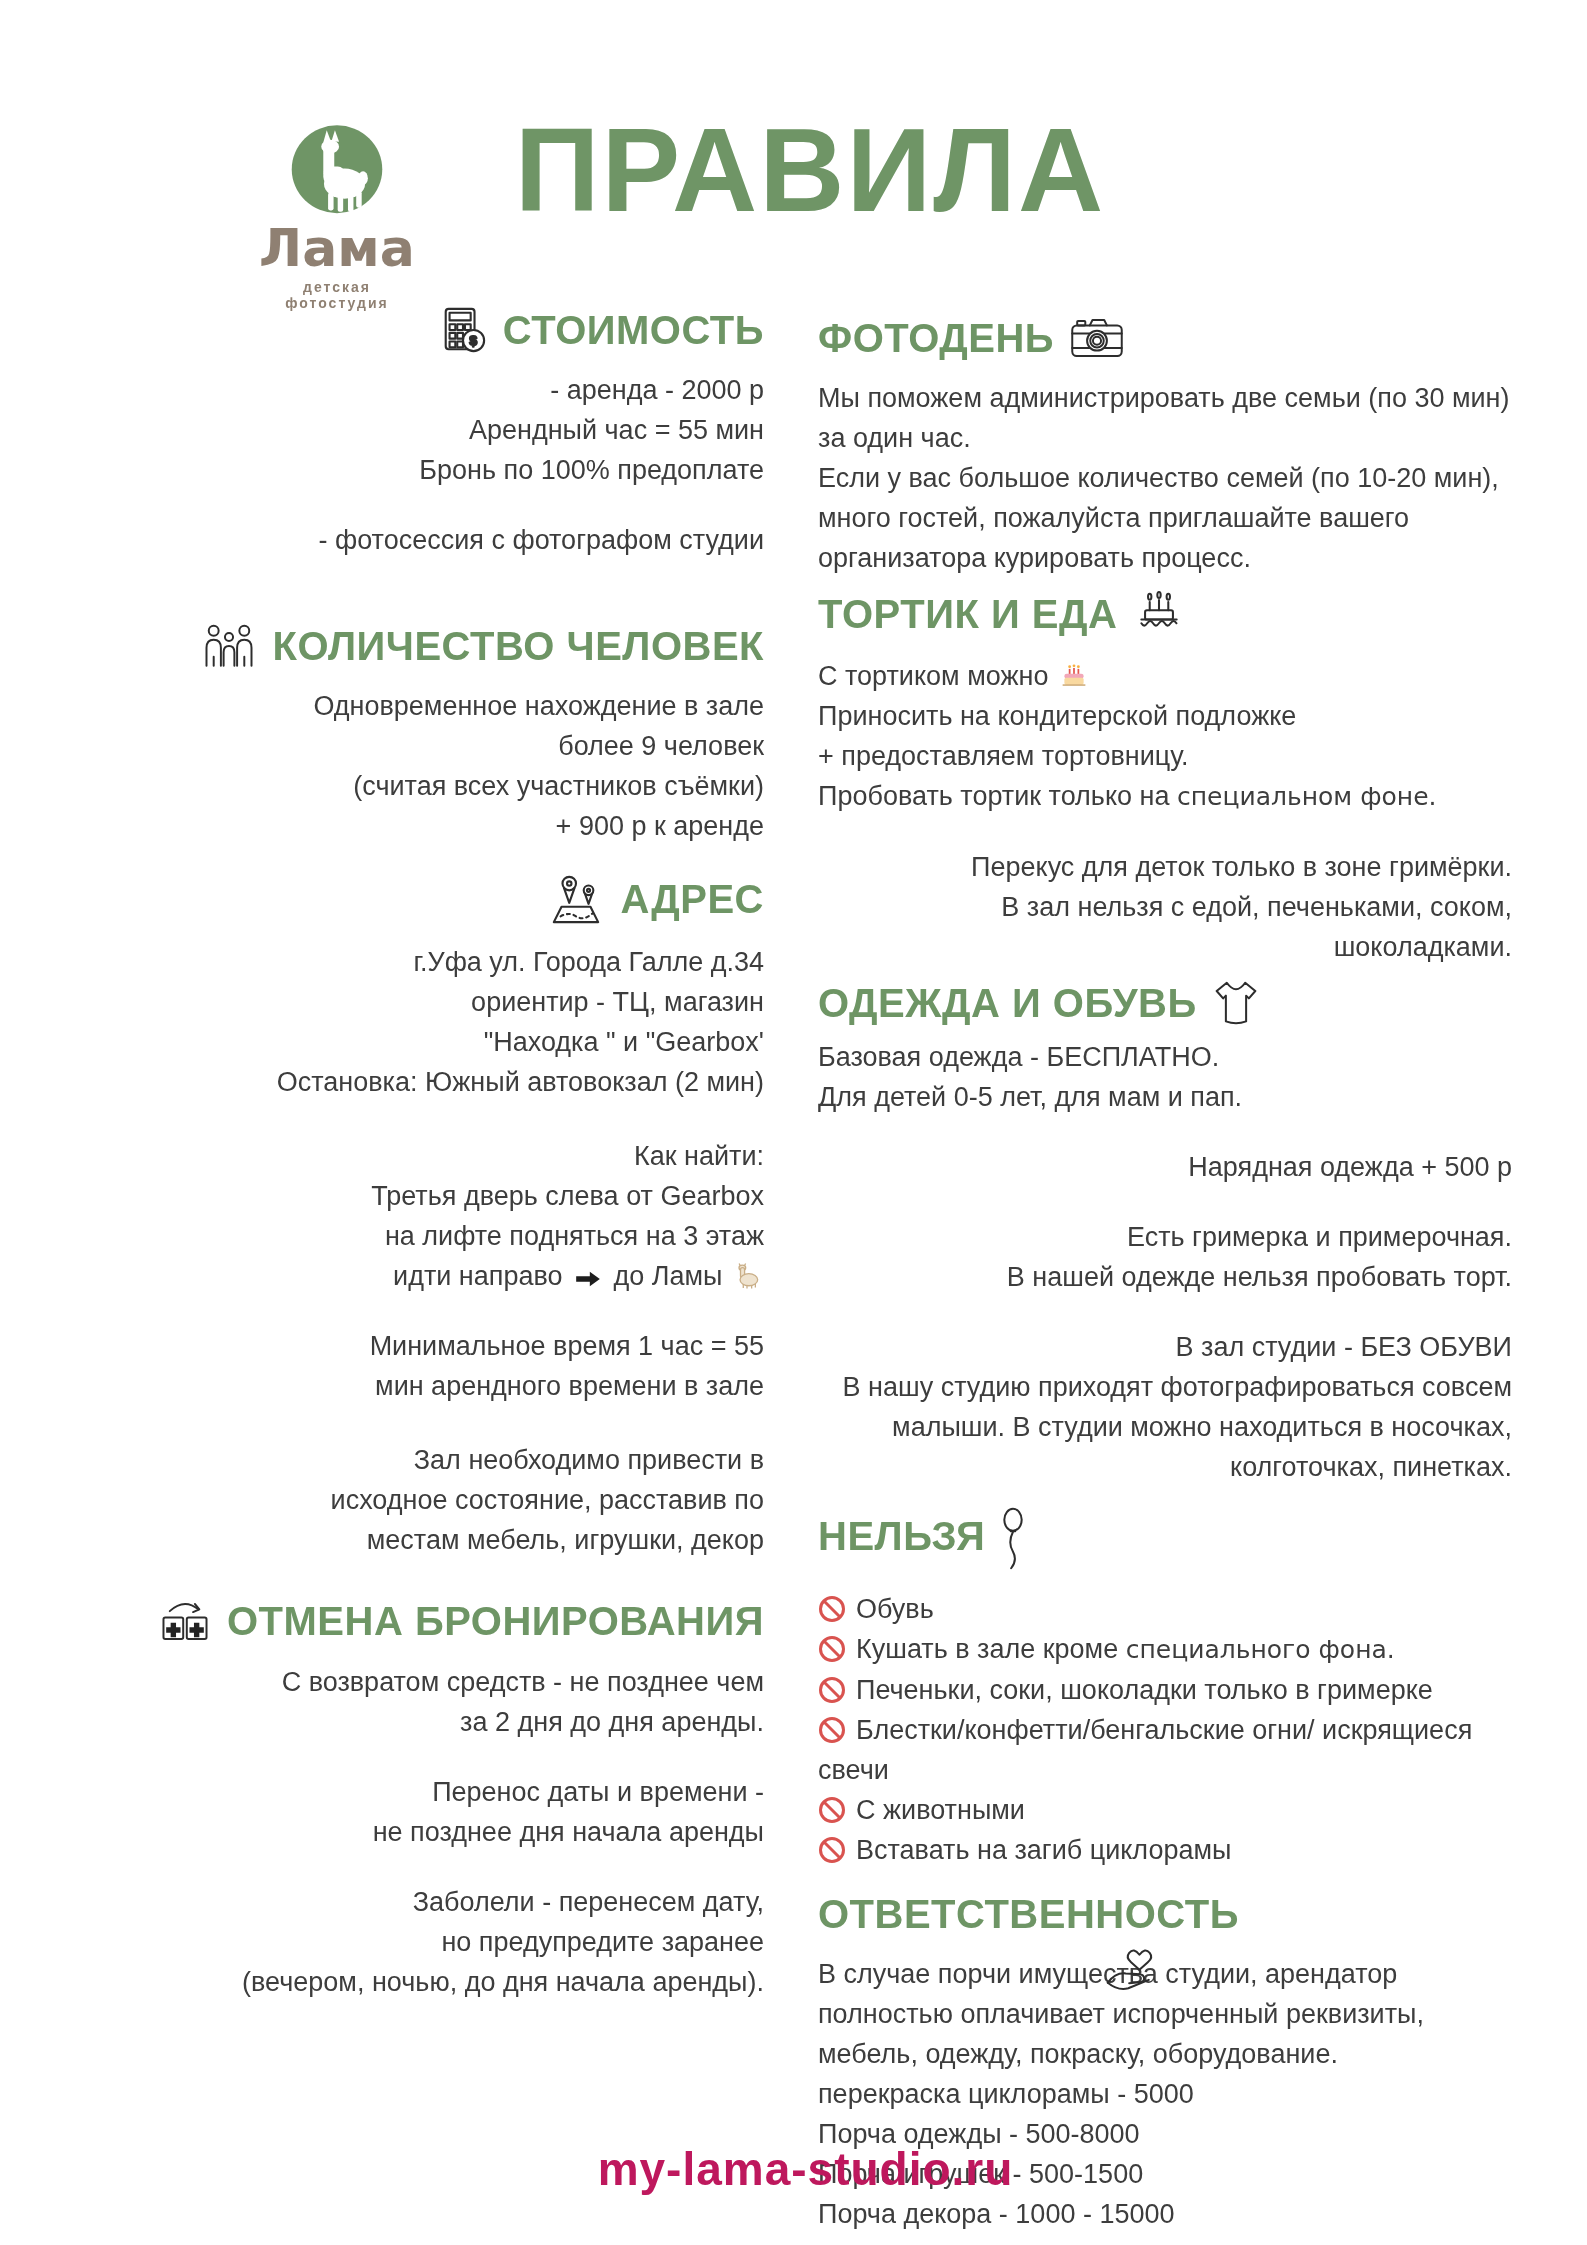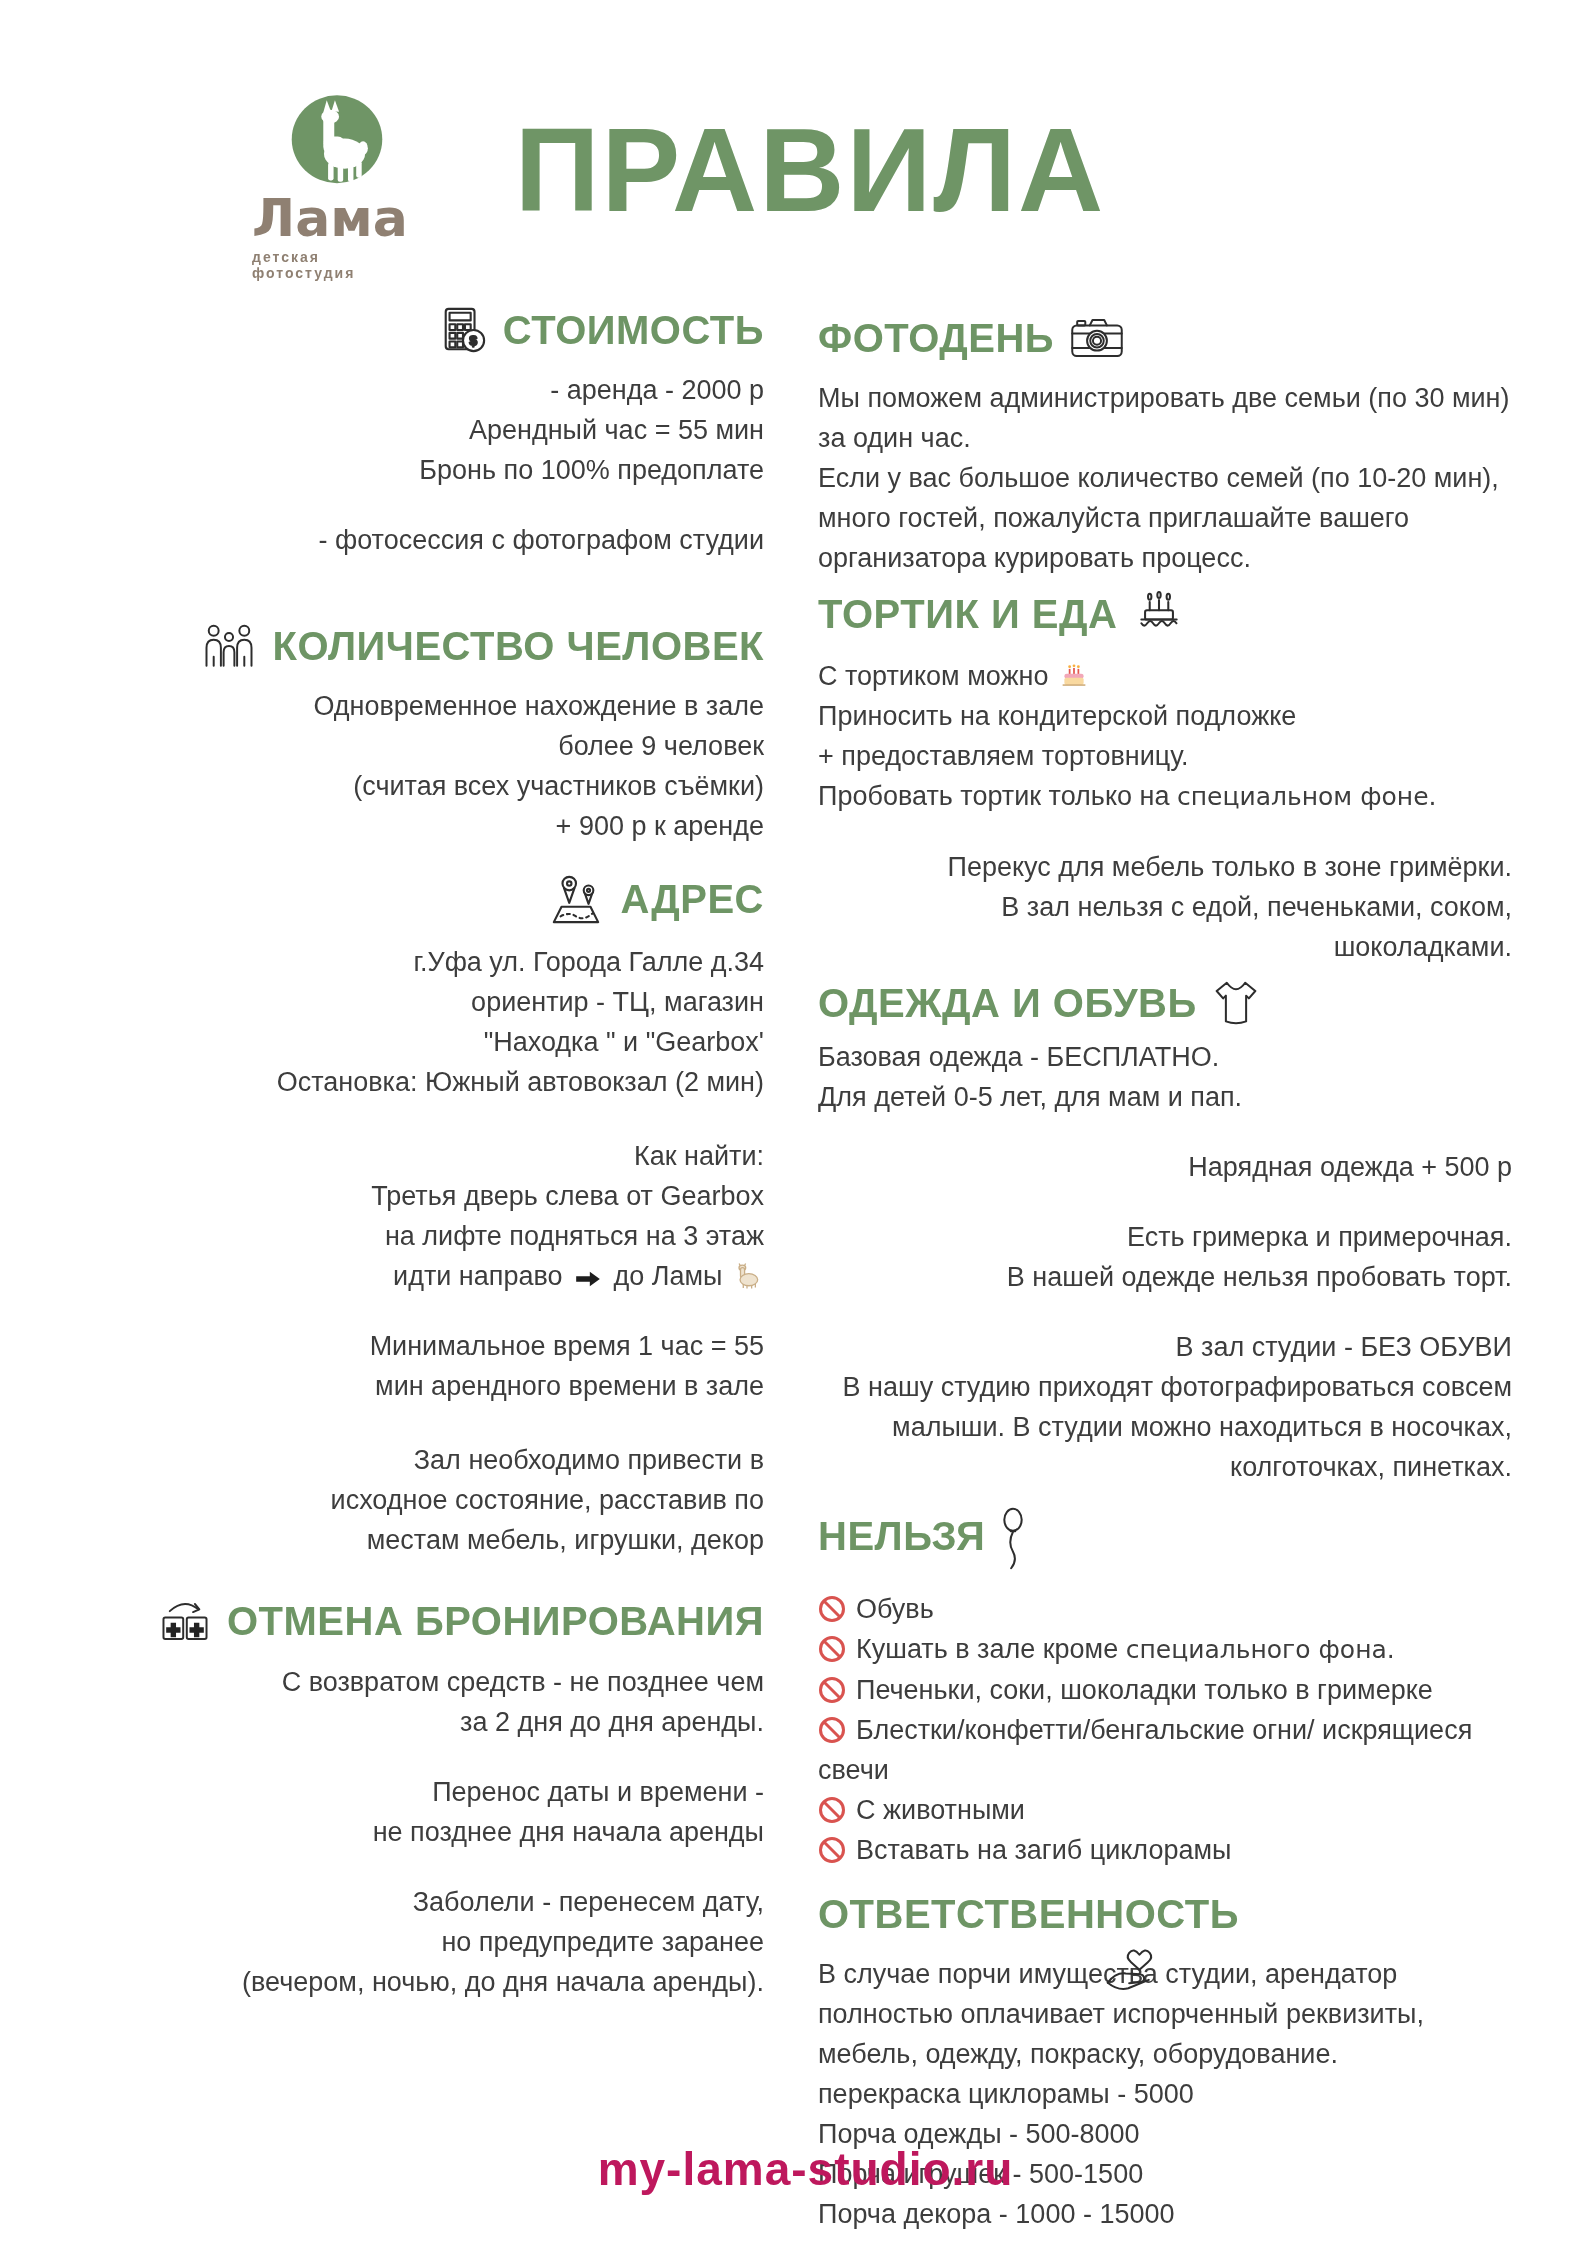--- a/index.html
+++ b/index.html
@@ -1,20 +1,20 @@
 <!DOCTYPE html>
 <html lang="ru"><head>
 <meta charset="utf-8">
 <style>
   html,body{margin:0;padding:0;background:#fff;}
   .page{position:relative;width:1587px;height:2245px;background:#ffffff;overflow:hidden;
         font-family:"Liberation Sans",sans-serif;color:#3d3d3d;}
 
   
-  .logo{position:absolute;left:252px;top:94px;width:170px;}
+  .logo{position:absolute;left:252px;top:124px;width:170px;text-align:center;}
   .logo .badge{display:block;margin:0 auto;}
   .logo .wordmark{font-family:"DejaVu Sans",sans-serif;font-weight:bold;font-size:52px;
                   color:#8f8072;line-height:1.0;margin-top:2px;}
   .logo .tagline{font-size:14px;font-weight:bold;letter-spacing:2px;color:#8f8072;margin-top:5px;}
   .main-title{position:absolute;left:470px;top:106px;width:680px;text-align:center;
               font-size:118px;font-weight:800;color:#6f9566;letter-spacing:2px;line-height:1.1;}
 
   
   .col{position:absolute;top:300px;font-size:27px;line-height:40px;}
   .col-left{left:128px;width:636px;text-align:right;}
@@ -258,21 +258,21 @@
               <circle cx="21" cy="6.5" r="1.6" fill="#f9b040"></circle>
               <rect x="5" y="14.5" width="22" height="5.5" rx="2.7" fill="#f2a7b8"></rect>
               <rect x="5" y="19" width="22" height="8" rx="2" fill="#f9d9a0"></rect>
               <line x1="3" y1="27.5" x2="29" y2="27.5" stroke="#caa36a" stroke-width="1.6"></line>
             </svg></p>
         <p class="line">Приносить на кондитерской подложке</p>
         <p class="line">+ предоставляем тортовницу.</p>
         <p class="line"><span>Пробовать тортик только на </span><span class="alt">специальном фоне.</span></p>
       </div>
       <div class="mt-m">
-        <p class="line">Перекус для мебель только в зоне гримёрки.</p>
+        <p class="line">Перекус для деток только в зоне гримёрки.</p>
         <p class="line">В зал нельзя с едой, печеньками, соком, шоколадками.</p>
       </div>
     </div>
 
     <div class="sec s-clothes">
       <div class="sec-header">
         <span>ОДЕЖДА И ОБУВЬ</span>
         <svg class="sketch h-icon" width="46" height="48" viewBox="0 0 50 52">
           <path d="M15,4 L4,13 L11,21 L14,18 V46 Q25,50 36,46 V18 L39,21 L46,13 L35,4 Q30,11 25,11 Q20,11 15,4 Z"></path>
         </svg>

